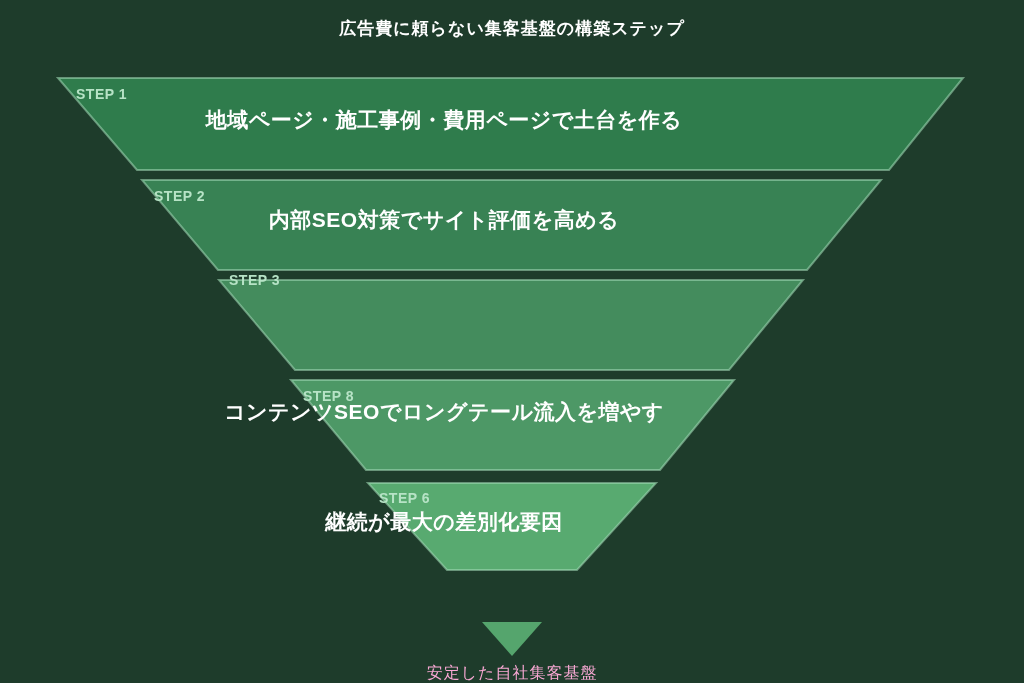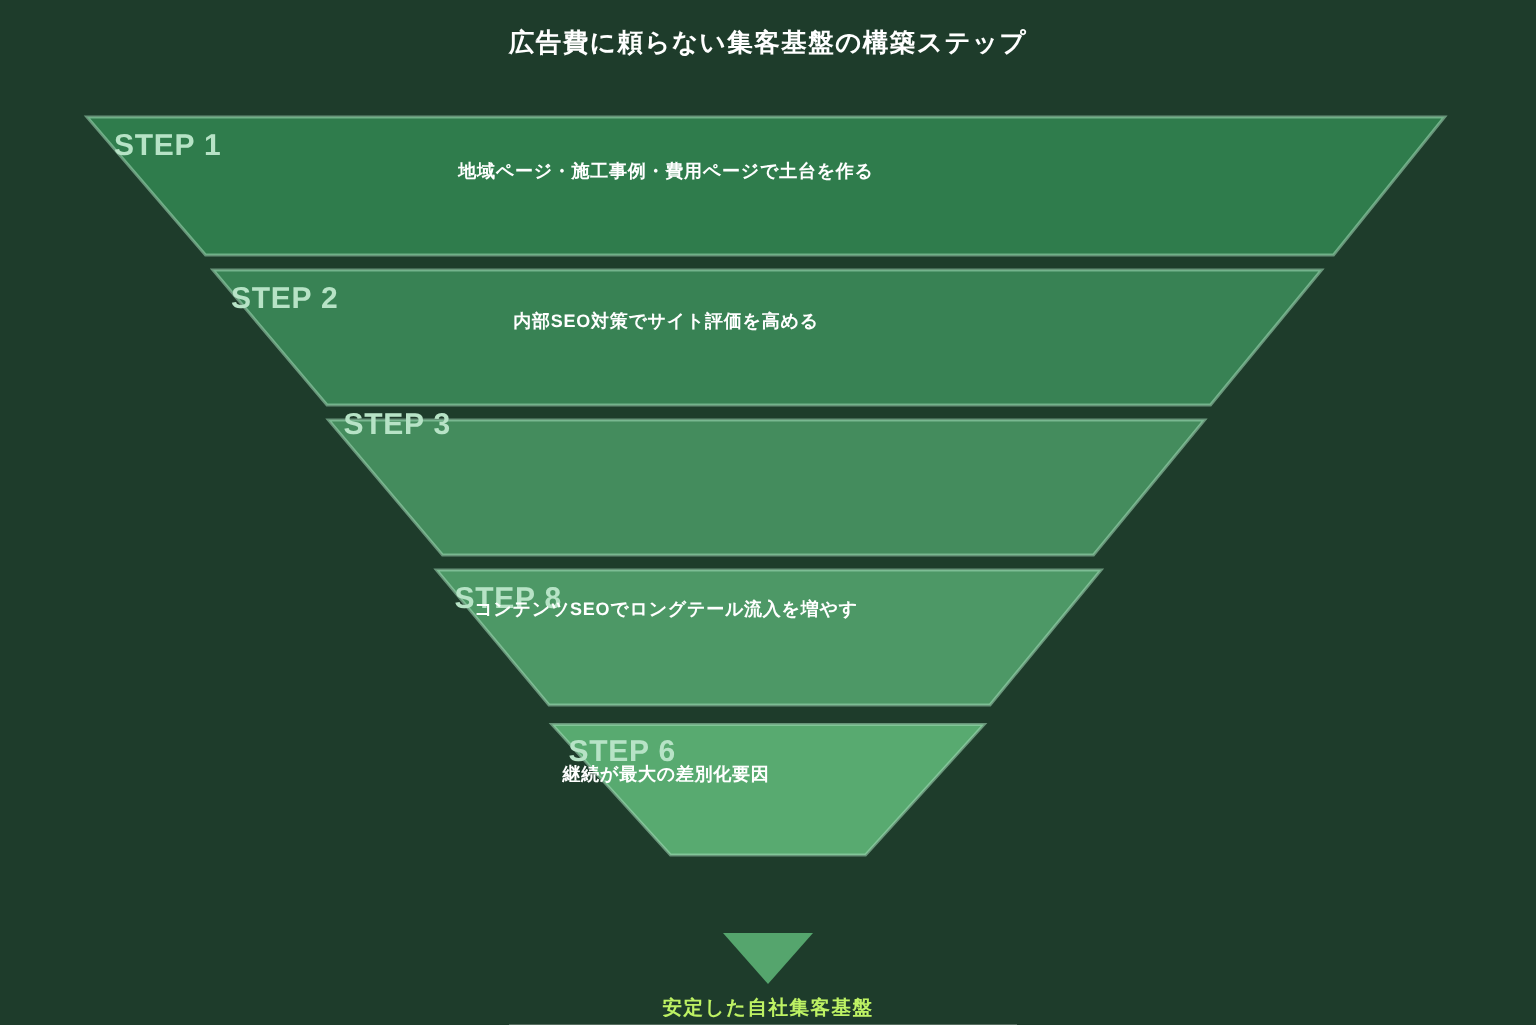--- a/index.html
+++ b/index.html
@@ -28,45 +28,45 @@
     left: 0;
   }
   .funnel-svg polygon.step-shape {
     stroke: #a5dcba;
     stroke-opacity: 0.55;
     stroke-width: 2;
   }
   .step-label {
     position: absolute;
     color: #b7e3c6;
-    font-size: 20px;
+    font-size: 14px;
     font-weight: bold;
     letter-spacing: 0.5px;
     white-space: nowrap;
   }
   .step-text {
     position: absolute;
     left: 0;
     width: 888px;
     text-align: center;
     color: #ffffff;
-    font-size: 12px;
+    font-size: 21px;
     font-weight: bold;
     letter-spacing: 0.5px;
     white-space: nowrap;
   }
   .outcome-label {
     position: absolute;
     top: 663px;
     left: 0;
     width: 100%;
     text-align: center;
-    color: #bef264;
-    font-size: 13px;
-    font-weight: bold;
+    color: #f9a8d4;
+    font-size: 16px;
+    font-weight: normal;
     letter-spacing: 1px;
   }
 </style>
 </head>
 <body>
 
 <div class="stage">
 
   <div class="title">広告費に頼らない集客基盤の構築ステップ</div>
 

